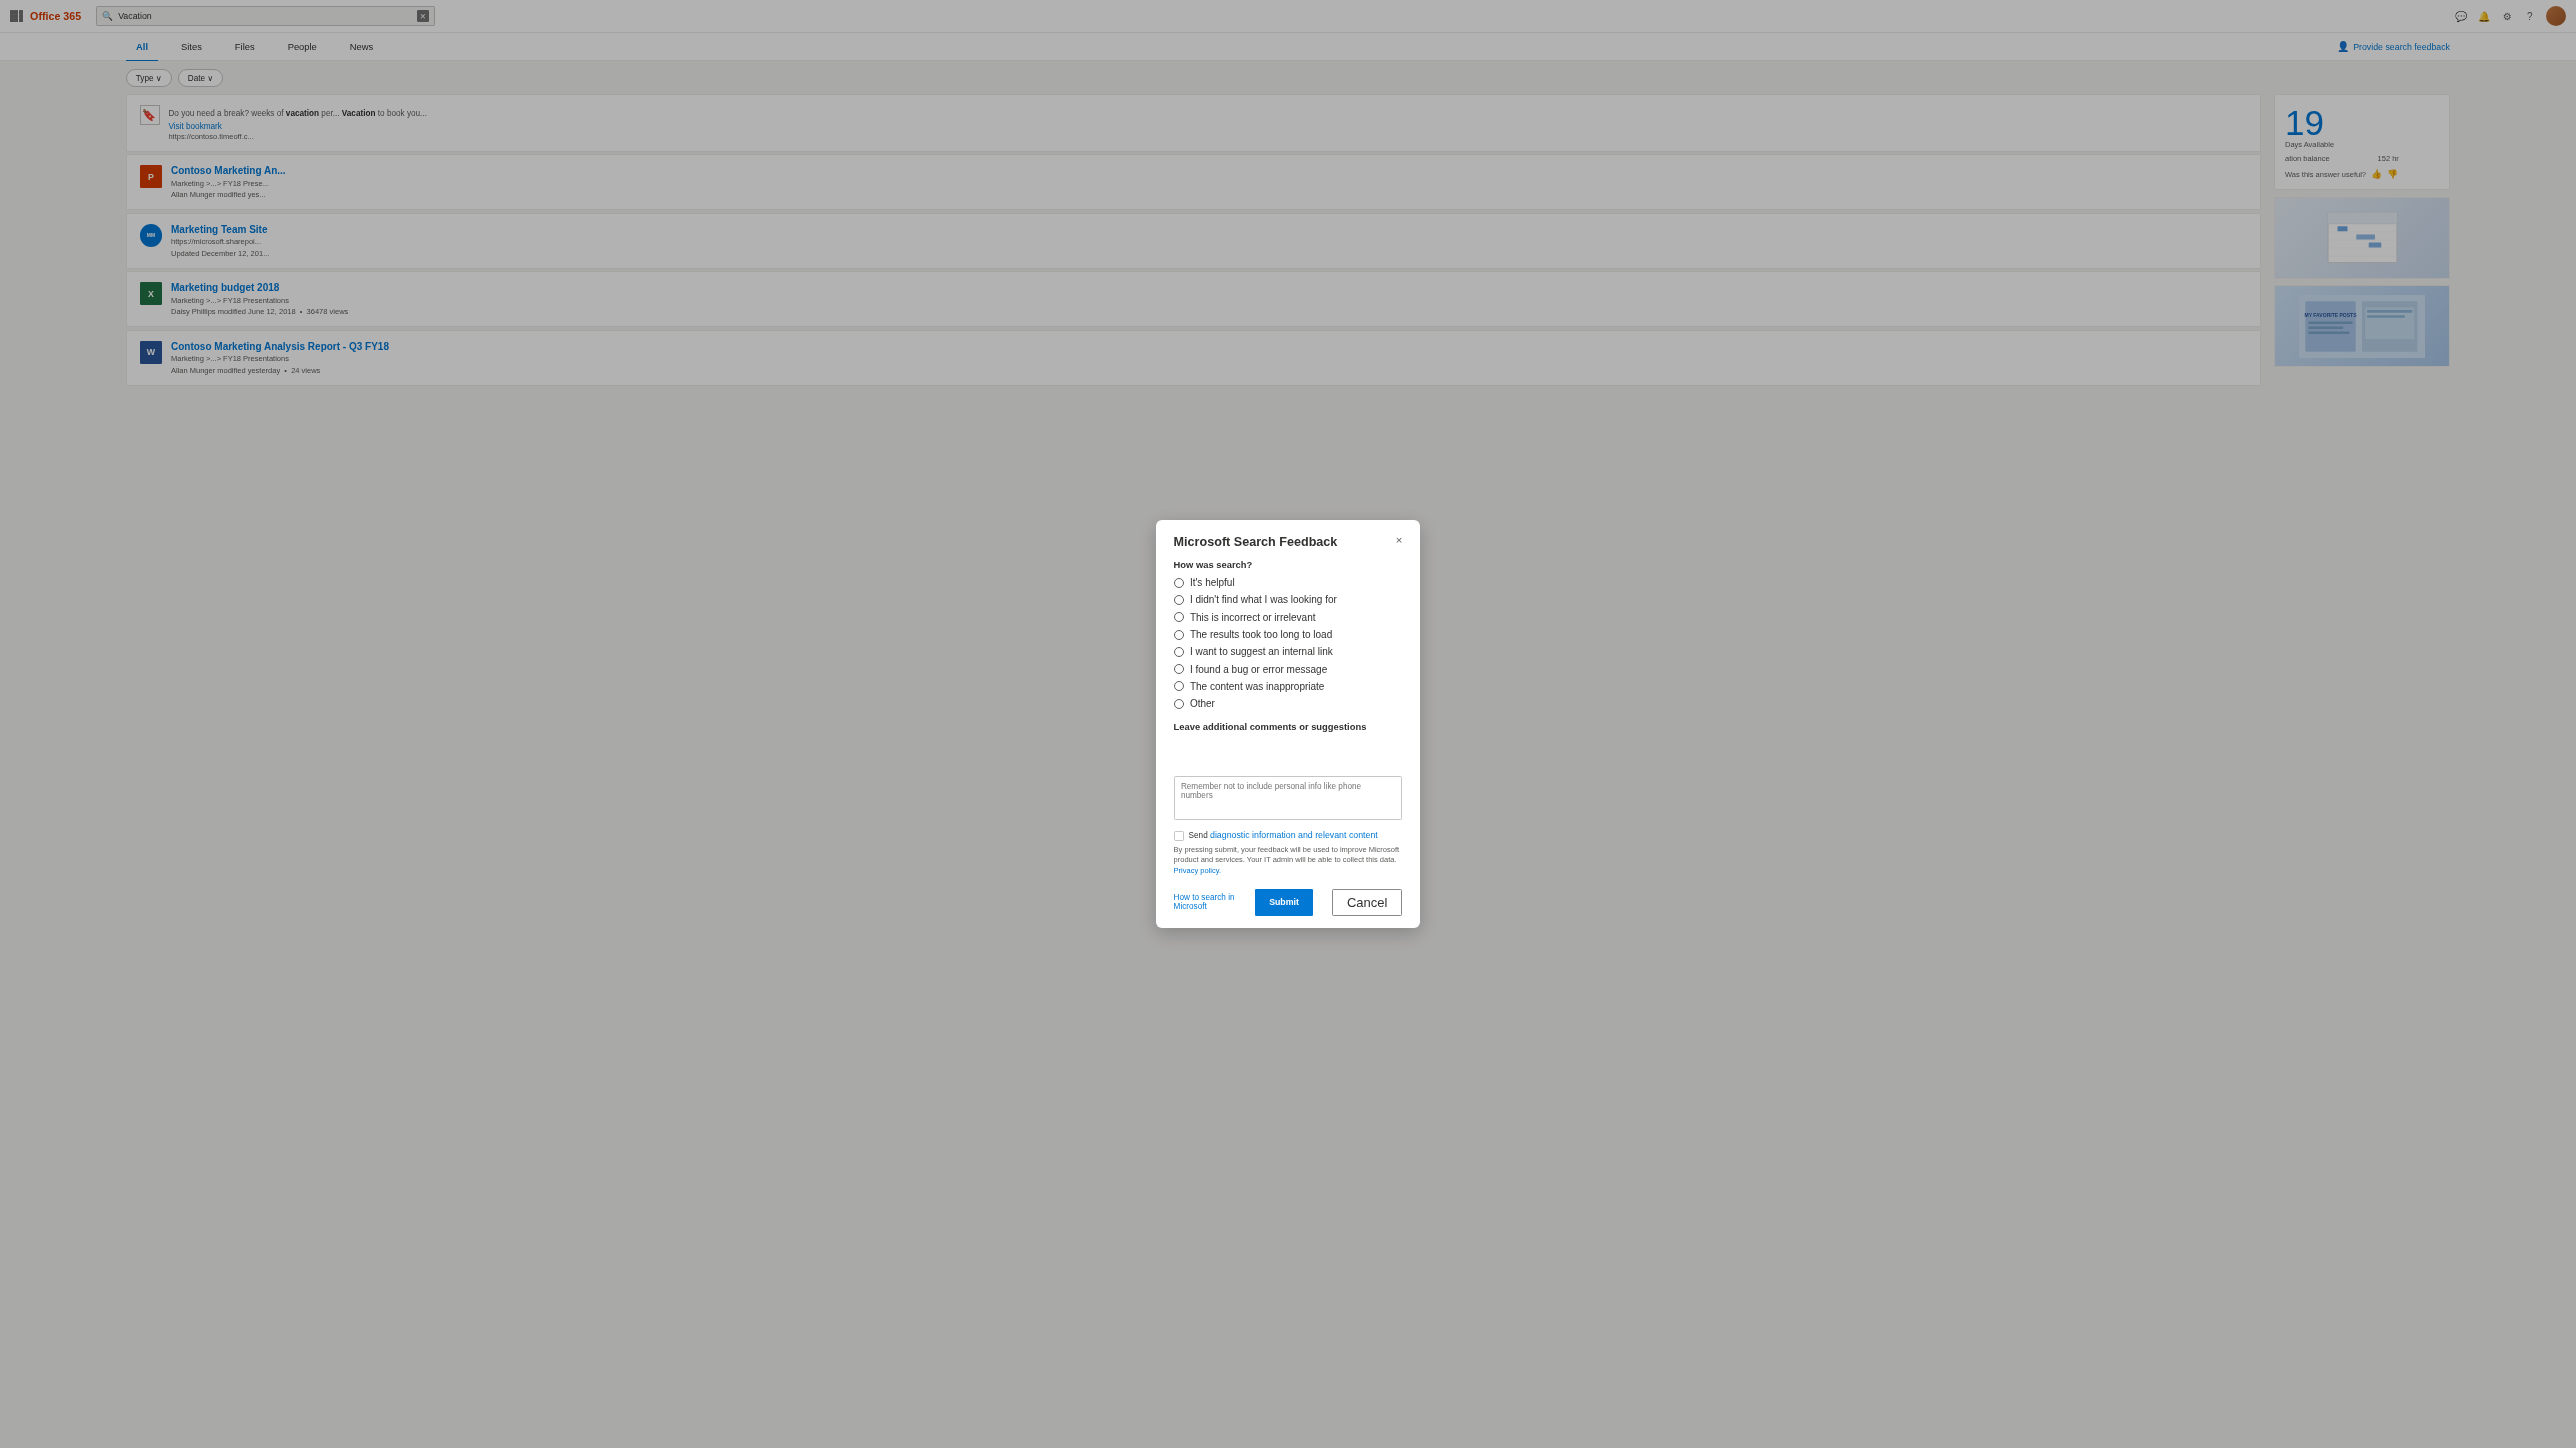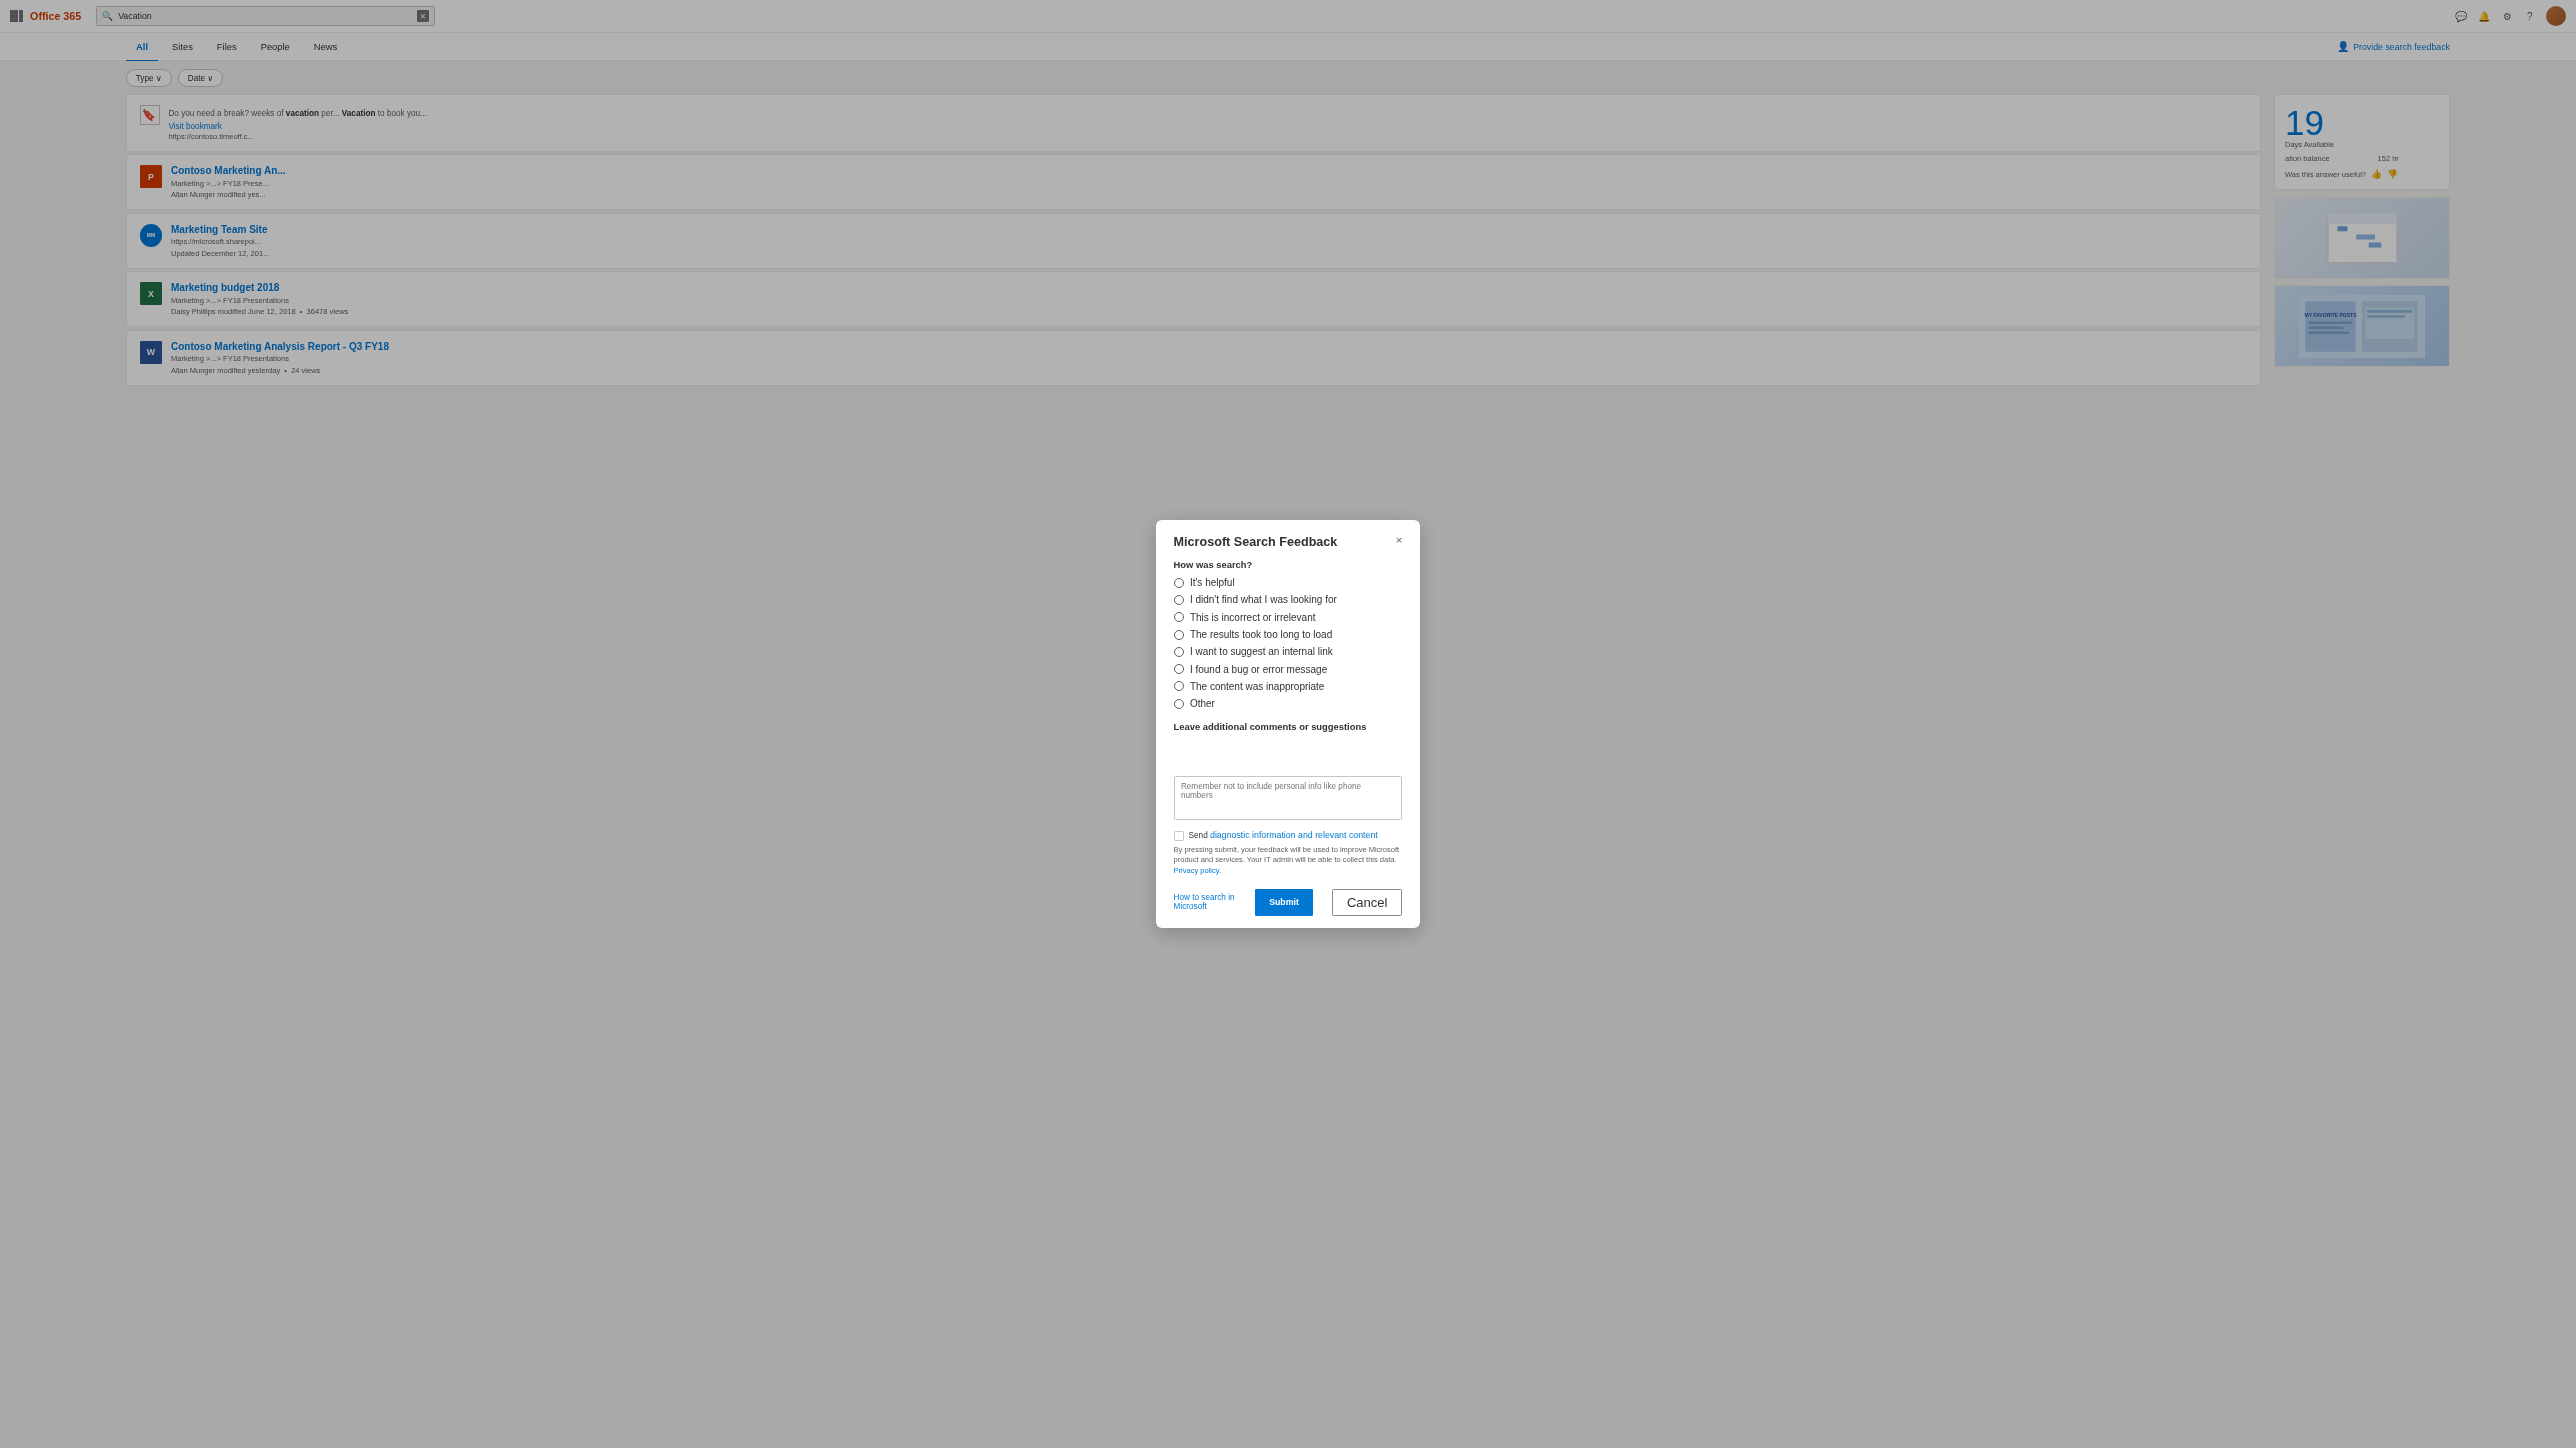--- a/index.html
+++ b/index.html
@@ -111,21 +111,21 @@
       border-bottom: 0.6px solid #edebe9;
       display: flex;
       align-items: center;
       padding: 0 126px 0 126px;
       height: 28px;
       justify-content: space-between;
     }
     .search-tabs {
       display: flex;
       align-items: center;
-      gap: 4px;
+      gap: 13px;
       height: 100%;
     }
     .search-tab {
       padding: 0 10px;
       height: 100%;
       display: flex;
       align-items: center;
       font-size: 9.4px;
       color: #323130;
       cursor: pointer;

